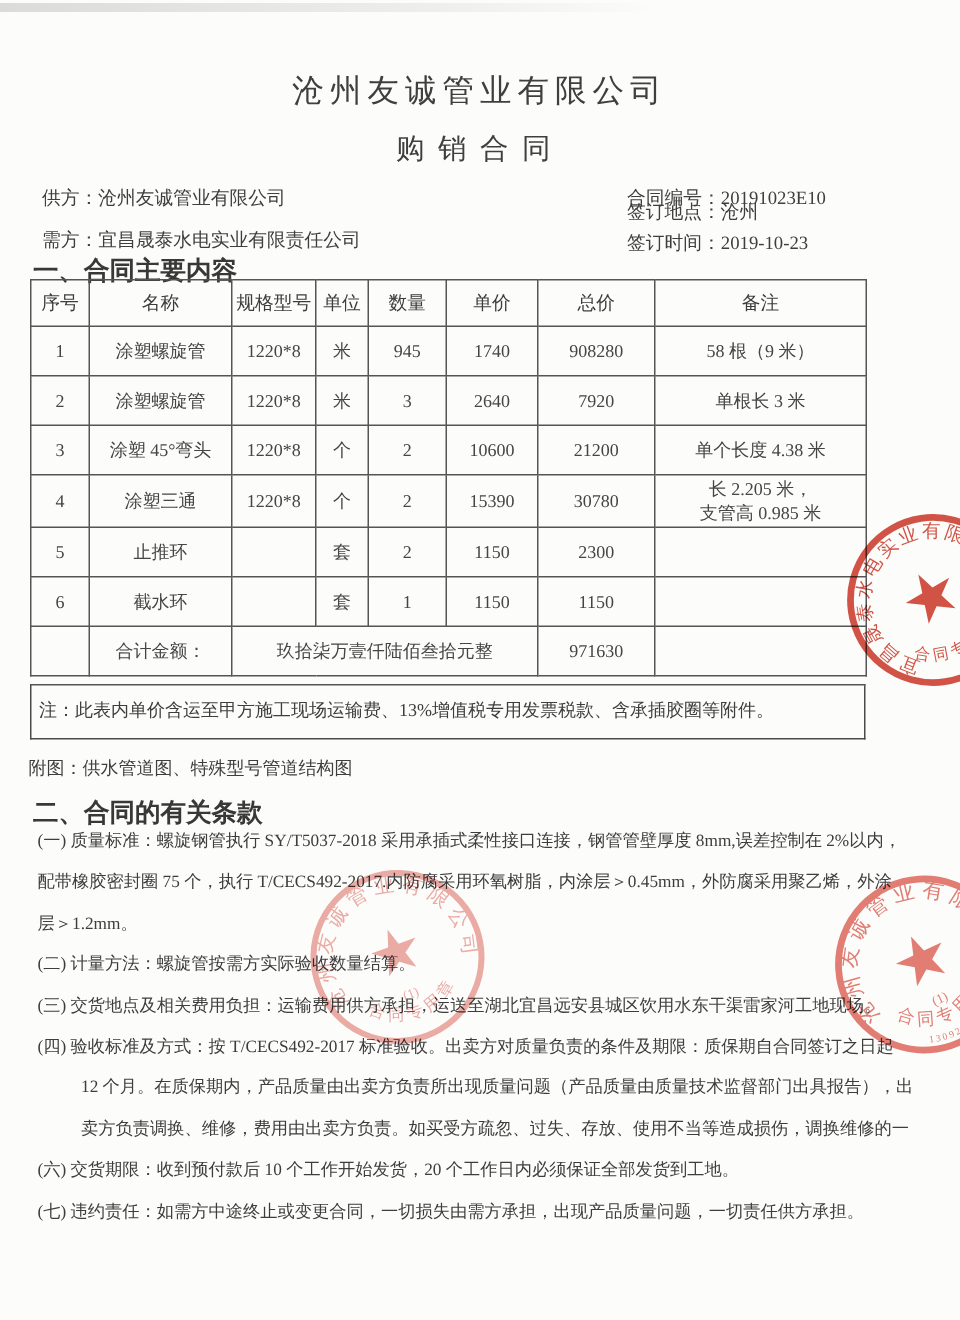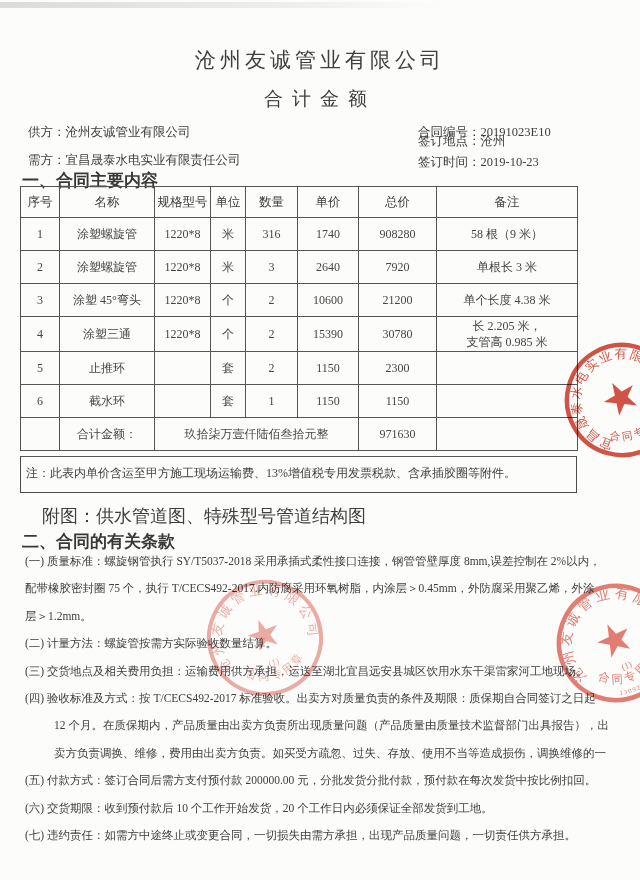--- a/index.html
+++ b/index.html
@@ -15,21 +15,21 @@
   .title { position:absolute; top:46px; left:0; width:100%; text-align:center;
     font-size:21px; letter-spacing:4px; font-weight:500; color:#3f3f3f; }
   .subtitle { position:absolute; top:86px; left:0; width:100%; text-align:center;
     font-size:19px; letter-spacing:9px; font-weight:500; color:#3f3f3f; }
   .party { position:absolute; left:28px; font-size:12.5px; color:#3e3e3e; }
   .supplier { top:124px; } .buyer { top:152px;text-align:center; }
   .meta { position:absolute; left:418px; font-size:12.5px; color:#3e3e3e; }
   .meta-1 { top:124px;text-align:right; } .meta-2 { top:133px; } .meta-3 { top:154px; }
   .sec-head { position:absolute; left:22px; font-size:17px; font-weight:600; color:#383838; }
   .sec1 { top:169px; } .sec2 { top:530px; }
-  .attach { position:absolute; left:42px; top:504px; font-size:18px; color:#3e3e3e; }
+  .attach { position:absolute; left:19px; top:504px; font-size:12px; color:#3e3e3e; }
 
   table.items { position:absolute; left:20px; top:186px; width:557px;
     border-collapse:collapse; table-layout:fixed; border:1.5px solid #4a4a4a; }
   table.items th, table.items td {
     border:1px solid #555; text-align:center; vertical-align:middle;
     font-size:12px; color:#454545; font-weight:400; line-height:1.35;
     padding:1px 2px; overflow:hidden; }
   table.items thead tr { height:31px; }
   table.items thead th { font-size:12.5px; color:#3c3c3c; }
   table.items tbody tr { height:33px; }
@@ -46,21 +46,21 @@
 
   svg.stamp { position:absolute; mix-blend-mode:multiply; pointer-events:none; }
   .stamp text { font-family:"Liberation Serif","DejaVu Serif",serif; }
 </style>
 </head>
 <body>
 
 <div class="scan-strip"></div>
 
 <div class="title">沧州友诚管业有限公司</div>
-<div class="subtitle">合计金额</div>
+<div class="subtitle">购销合同</div>
 
 <div class="party supplier"><span>供方：</span><span>沧州友诚管业有限公司</span></div>
 <div class="party buyer"><span>需方：</span><span>宜昌晟泰水电实业有限责任公司</span></div>
 
 <div class="meta meta-1"><span>合同编号：</span><span>20191023E10</span></div>
 <div class="meta meta-2"><span>签订地点：</span><span>沧州</span></div>
 <div class="meta meta-3"><span>签订时间：</span><span>2019-10-23</span></div>
 
 <div class="sec-head sec1">一、合同主要内容</div>
 
@@ -86,21 +86,21 @@
       <th>总价</th>
       <th>备注</th>
     </tr>
   </thead>
   <tbody>
       <tr>
     <td>1</td>
     <td>涂塑螺旋管</td>
     <td>1220*8</td>
     <td>米</td>
-    <td>316</td>
+    <td>945</td>
     <td>1740</td>
     <td>908280</td>
     <td class="remark">58 根（9 米）</td>
   </tr>
       <tr>
     <td>2</td>
     <td>涂塑螺旋管</td>
     <td>1220*8</td>
     <td>米</td>
     <td>3</td>
@@ -167,21 +167,20 @@
 
 <div class="clauses">
     <div class="cl">(一) 质量标准：螺旋钢管执行 SY/T5037-2018 采用承插式柔性接口连接，钢管管壁厚度 8mm,误差控制在 2%以内，</div>
     <div class="cl">配带橡胶密封圈 75 个，执行 T/CECS492-2017.内防腐采用环氧树脂，内涂层＞0.45mm，外防腐采用聚乙烯，外涂</div>
     <div class="cl">层＞1.2mm。</div>
     <div class="cl">(二) 计量方法：螺旋管按需方实际验收数量结算。</div>
     <div class="cl">(三) 交货地点及相关费用负担：运输费用供方承担，运送至湖北宜昌远安县城区饮用水东干渠雷家河工地现场。</div>
     <div class="cl">(四) 验收标准及方式：按 T/CECS492-2017 标准验收。出卖方对质量负责的条件及期限：质保期自合同签订之日起</div>
     <div class="cl ind">12 个月。在质保期内，产品质量由出卖方负责所出现质量问题（产品质量由质量技术监督部门出具报告），出</div>
     <div class="cl ind">卖方负责调换、维修，费用由出卖方负责。如买受方疏忽、过失、存放、使用不当等造成损伤，调换维修的一</div>
-    <div class="cl">(五) 付款方式：签订合同后需方支付预付款 200000.00 元，分批发货分批付款，预付款在每次发货中按比例扣回。</div>
     <div class="cl">(六) 交货期限：收到预付款后 10 个工作开始发货，20 个工作日内必须保证全部发货到工地。</div>
     <div class="cl">(七) 违约责任：如需方中途终止或变更合同，一切损失由需方承担，出现产品质量问题，一切责任供方承担。</div>
   </div>
 
 <svg class="stamp" style="left:552px;top:330px;opacity:.85" width="140" height="140" viewBox="0 0 140 140">
   <g transform="rotate(-30 70 70)">
     <circle cx="70" cy="70" r="55" fill="none" stroke="#cc3626" stroke-width="4.5"></circle>
     <path id="pa-top" d="M 40.3,99.7 A 42,42 0 1,1 99.7,99.7" fill="none"></path>
     <path id="pa-bot" d="M 41.7,98.3 A 40,40 0 0,0 98.3,98.3" fill="none"></path>
     <text fill="#cc3626" font-size="12.5" letter-spacing="2"><textPath href="#pa-top" startOffset="50%" text-anchor="middle">宜昌晟泰水电实业有限责任公司</textPath></text>

